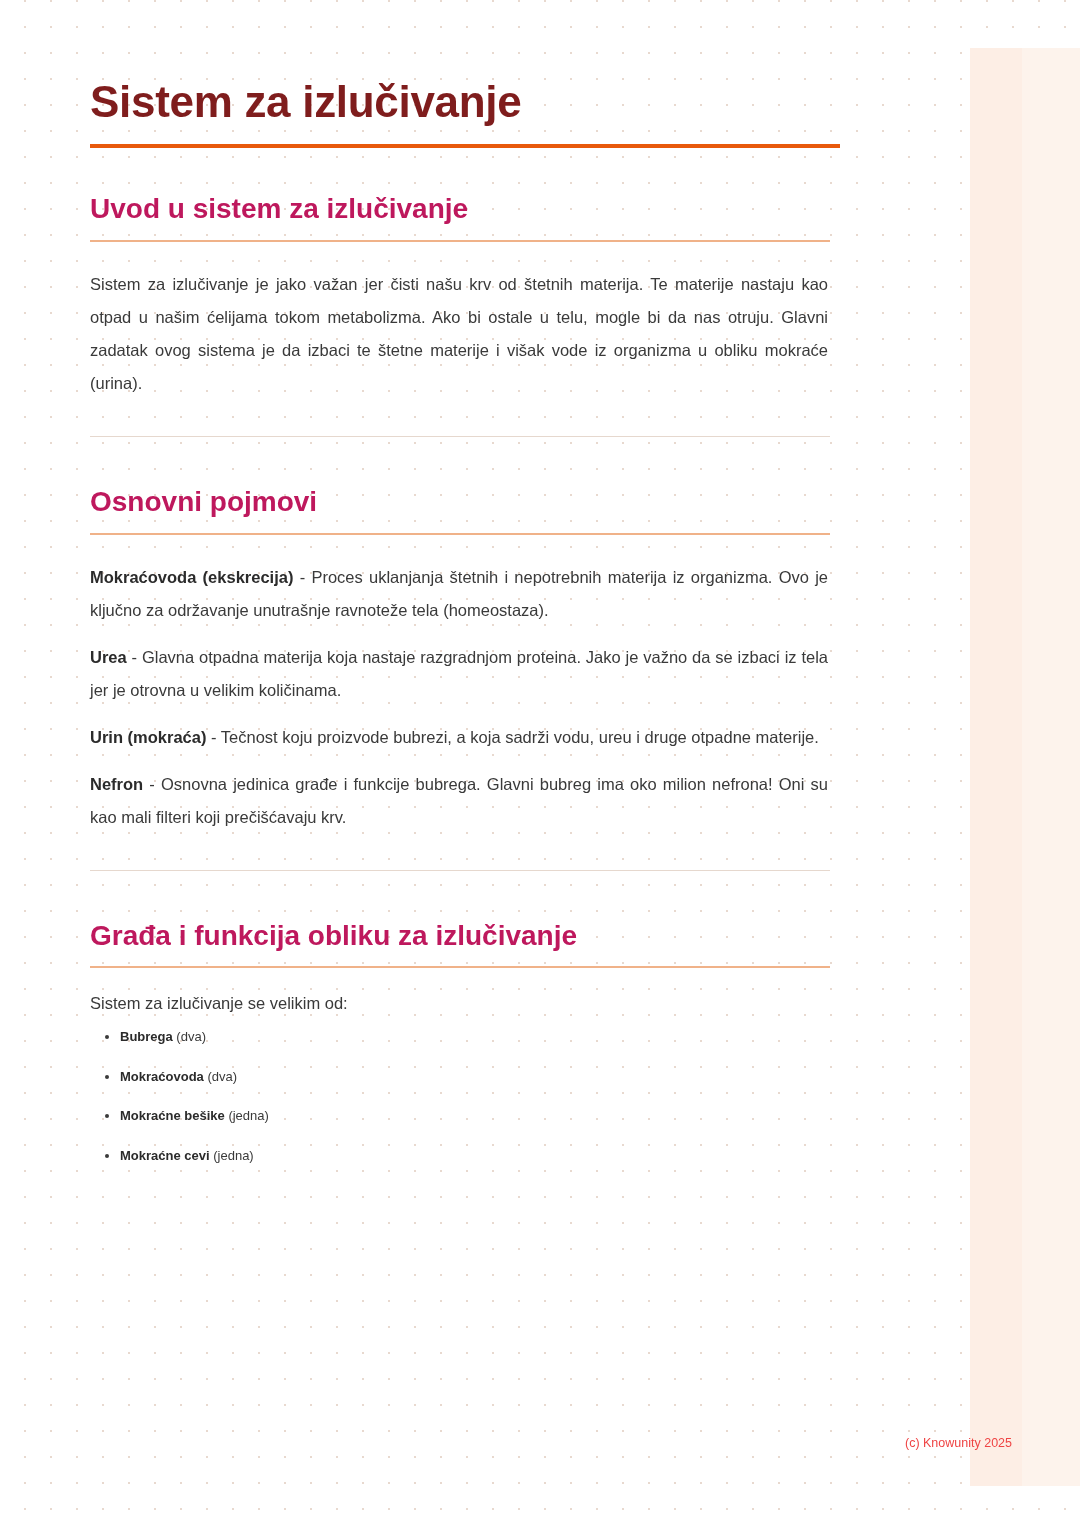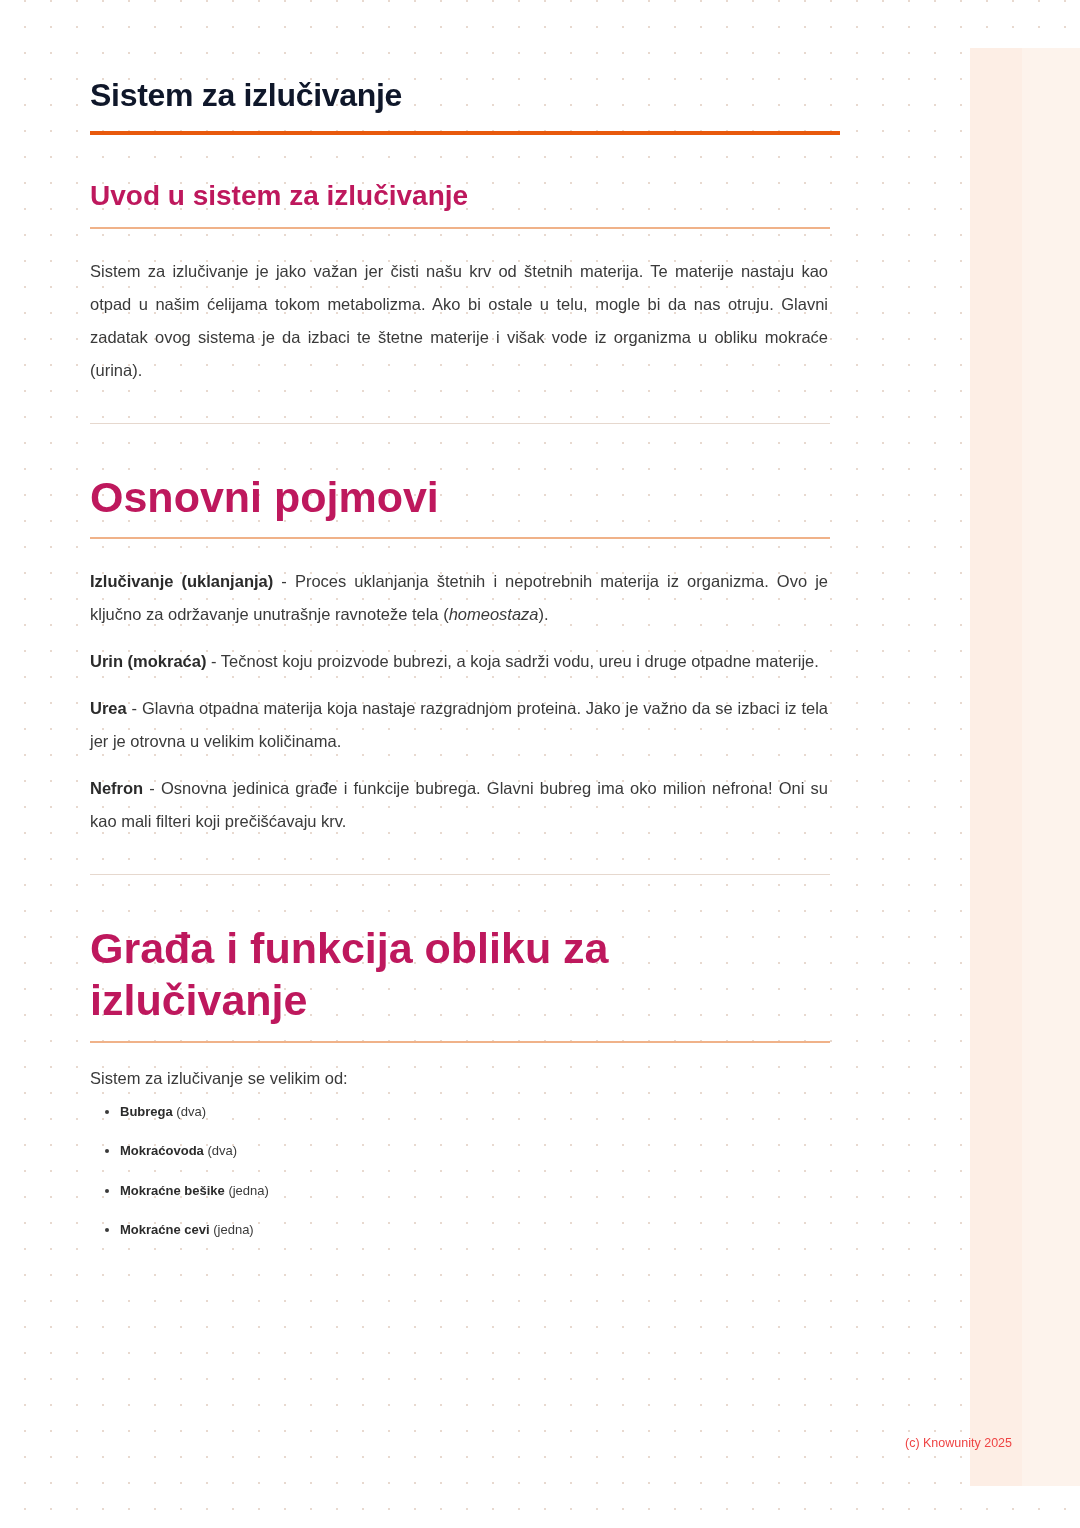--- a/index.html
+++ b/index.html
@@ -45,43 +45,43 @@
   }
 
   .content {
     position: absolute;
     left: 90px;
     top: 78px;
     width: 740px;
   }
 
   h1.doc-title {
-    font-size: 32px;
+    font-size: 44px;
     line-height: 1.1;
     font-weight: bold;
-    color: #0f172a;
+    color: #7f1d1d;
     margin: 0 0 18px 0;
     letter-spacing: -0.3px;
   }
   .title-rule {
     height: 4px;
     background: #E8590C;
     width: 750px;
     margin: 0 0 44px 0;
   }
 
   h2.section-title {
     font-size: 28px;
     font-weight: bold;
     color: #be185d;
     margin: 0 0 14px 0;
     line-height: 1.2;
   }
   h2.section-title.big {
-    font-size: 43px;
+    font-size: 28px;
     margin-top: 48px;
   }
   .section-rule {
     height: 2px;
     background: #f0b289;
     width: 740px;
     margin: 0 0 26px 0;
   }
 
   p.para {
@@ -98,21 +98,20 @@
     background: #e6d8ce;
     width: 740px;
     margin: 36px 0 40px 0;
   }
 
   .term {
     font-weight: bold;
     color: #2b2b2b;
   }
   .ital {
-    font-style: italic;
   }
 
   ul.bullets {
     margin: 14px 0 0 0;
     padding-left: 30px;
   }
   ul.bullets li {
     font-size: 13px;
     line-height: 1.5;
     color: #3a3a3a;
@@ -153,30 +152,30 @@
   <h2 class="section-title">Uvod u sistem za izlučivanje</h2>
   <div class="section-rule"></div>
   <p class="para">Sistem za izlučivanje je jako važan jer čisti našu krv od štetnih materija. Te materije nastaju kao otpad u našim ćelijama tokom metabolizma. Ako bi ostale u telu, mogle bi da nas otruju. Glavni zadatak ovog sistema je da izbaci te štetne materije i višak vode iz organizma u obliku mokraće (urina).</p>
 
   <div class="thin-sep"></div>
 
   <h2 class="section-title big">Osnovni pojmovi</h2>
   <div class="section-rule"></div>
 
   <p class="para">
-    <span class="term">Izlučivanje (uklanjanja)</span><span> - </span><span>Proces uklanjanja štetnih i nepotrebnih materija iz organizma. Ovo je ključno za održavanje unutrašnje ravnoteže tela (</span><span class="ital">homeostaza</span><span>).</span>
-  </p>
-
+    <span class="term">Mokraćovoda (ekskrecija)</span><span> - </span><span>Proces uklanjanja štetnih i nepotrebnih materija iz organizma. Ovo je ključno za održavanje unutrašnje ravnoteže tela (</span><span class="ital">homeostaza</span><span>).</span>
+  </p>
+
+
+  <p class="para">
+    <span class="term">Urea</span><span> - </span><span>Glavna otpadna materija koja nastaje razgradnjom proteina. Jako je važno da se izbaci iz tela jer je otrovna u velikim količinama.</span>
+  </p>
 
   <p class="para">
     <span class="term">Urin (mokraća)</span><span> - </span><span>Tečnost koju proizvode bubrezi, a koja sadrži vodu, ureu i druge otpadne materije.</span>
-  </p>
-
-  <p class="para">
-    <span class="term">Urea</span><span> - </span><span>Glavna otpadna materija koja nastaje razgradnjom proteina. Jako je važno da se izbaci iz tela jer je otrovna u velikim količinama.</span>
   </p>
 
   <p class="para">
     <span class="term">Nefron</span><span> - </span><span>Osnovna jedinica građe i funkcije bubrega. Glavni bubreg ima oko milion nefrona! Oni su kao mali filteri koji prečišćavaju krv.</span>
   </p>
 
   <div class="thin-sep"></div>
 
   <h2 class="section-title big">Građa i funkcija obliku za izlučivanje</h2>
   <div class="section-rule"></div>

